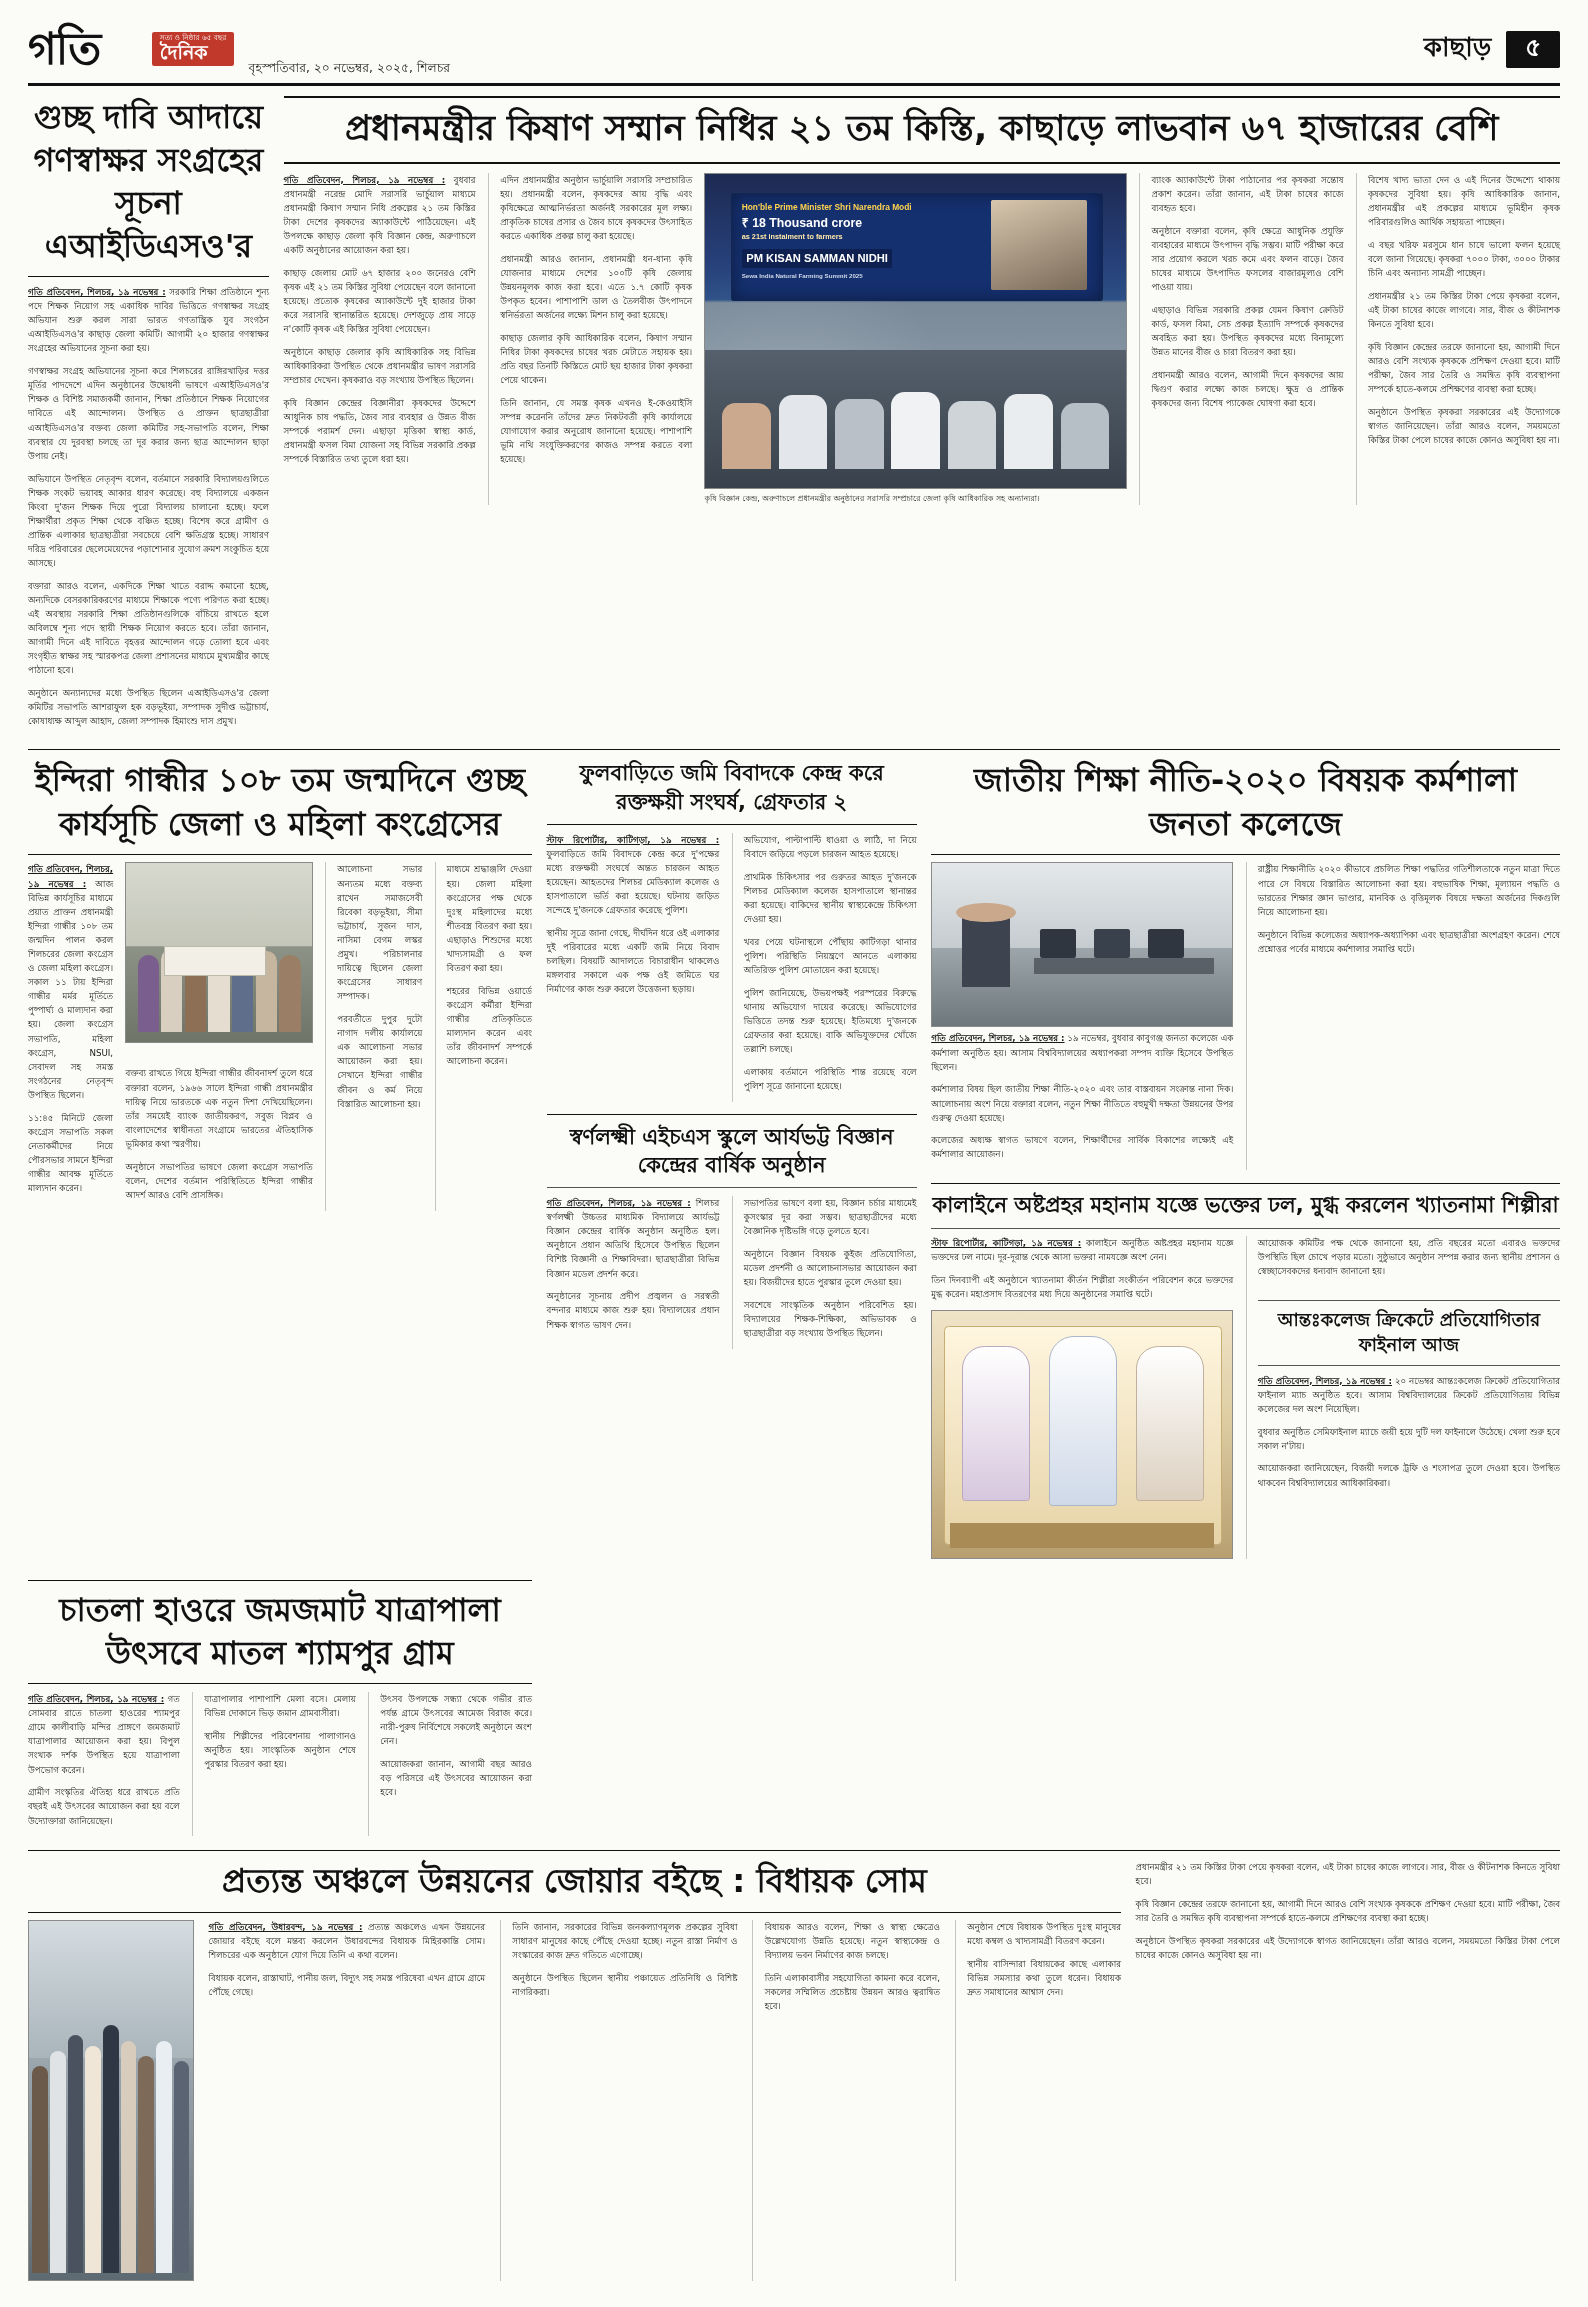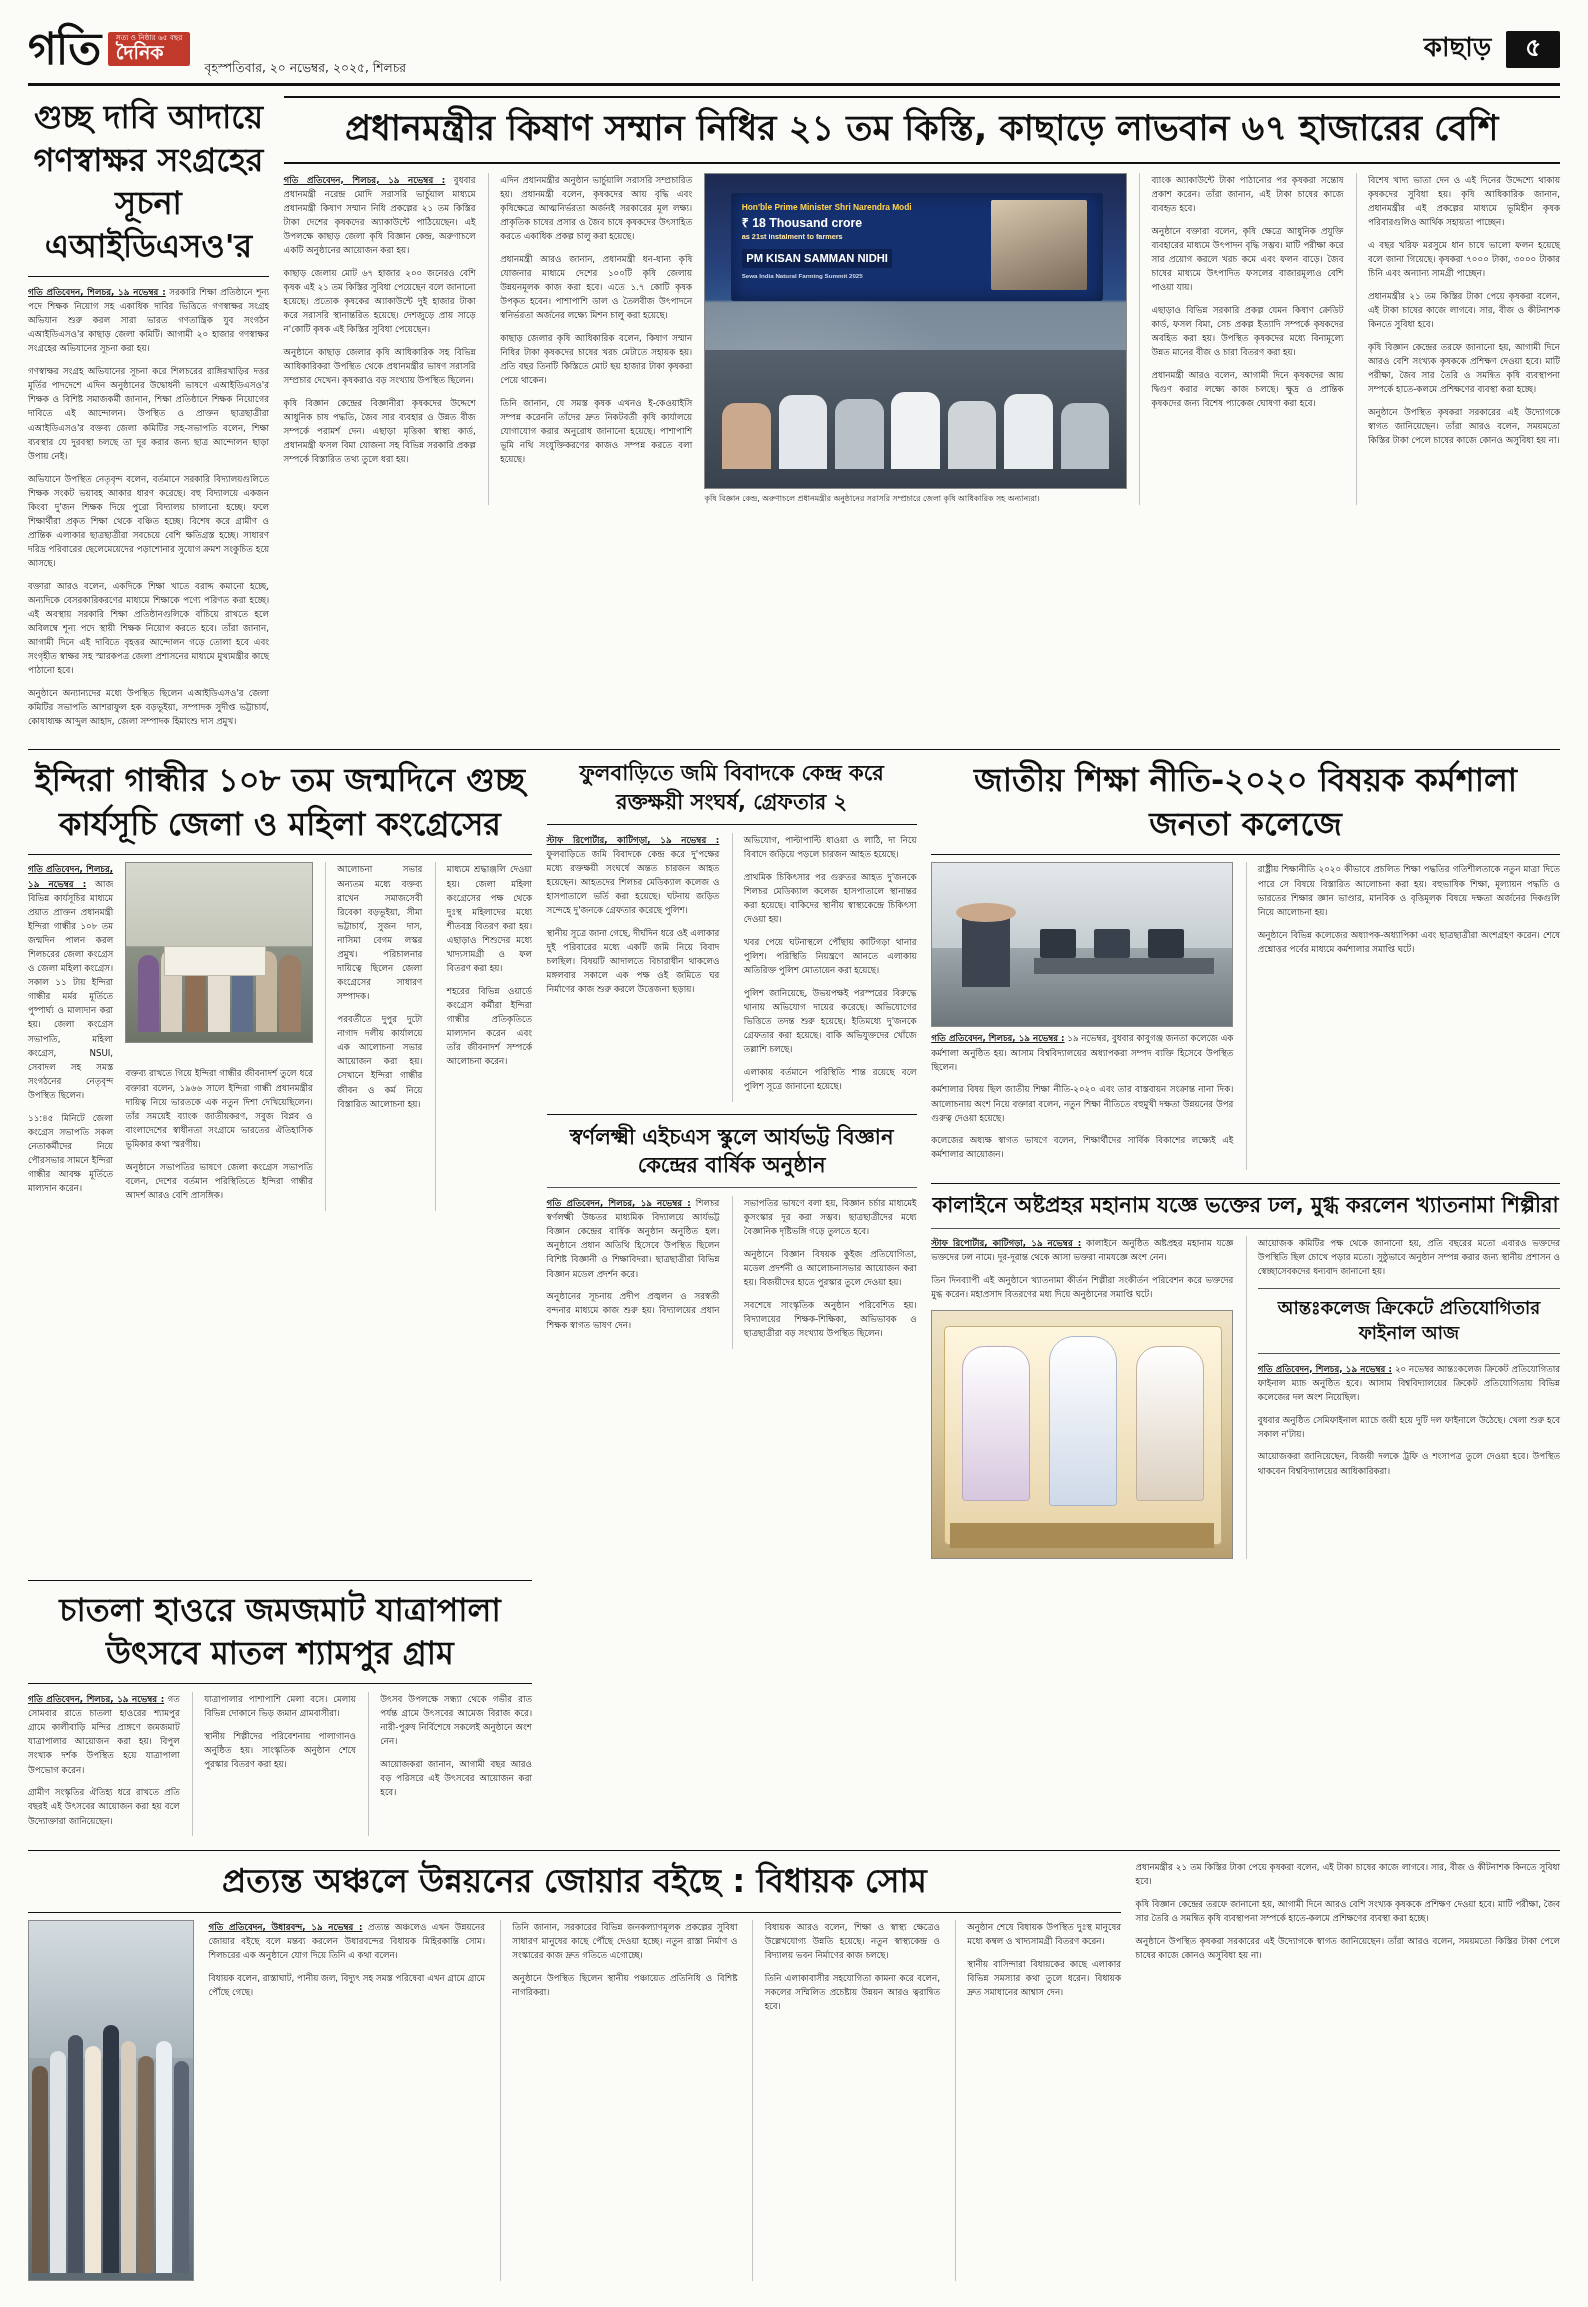--- a/index.html
+++ b/index.html
@@ -46,20 +46,21 @@
   }
   .logo-badge {
     background: #c0392b;
     color: #fff;
     font-family: "DejaVu Sans", sans-serif;
     font-size: 19px;
     font-weight: bold;
     padding: 2.2px 7.8px 4.5px 7.8px;
     border-radius: 2.2px;
     line-height: 1;
+    margin-left: 44px;
   }
   .logo-badge .small {
     display: block;
     font-size: 7.3px;
     font-weight: normal;
     color: #fff;
     letter-spacing: 0;
     margin-bottom: 1.1px;
   }
   .mast-date {
@@ -449,21 +450,21 @@
                   <div style="position:absolute;left:10%;top:14%;width:22%;height:62%;background:linear-gradient(180deg,#ffffff,#d7c7de);border-radius:22.4px 22.4px 3.4px 3.4px;border:1.1px solid #b9a8c2;"></div>
                   <div style="position:absolute;left:39%;top:10%;width:22%;height:68%;background:linear-gradient(180deg,#ffffff,#cfd9e8);border-radius:25px 25px 3.4px 3.4px;border:1.1px solid #a9b6c9;"></div>
                   <div style="position:absolute;left:68%;top:14%;width:22%;height:62%;background:linear-gradient(180deg,#ffffff,#dcd0c0);border-radius:22.4px 22.4px 3.4px 3.4px;border:1.1px solid #c0b09c;"></div>
                   <div style="position:absolute;left:6%;bottom:4%;width:88%;height:10%;background:#a98c55;"></div>
                 </div>
               </div>
             </div>
             <div class="body-col vsep">
               <span>আয়োজক কমিটির পক্ষ থেকে জানানো হয়, প্রতি বছরের মতো এবারও ভক্তদের উপস্থিতি ছিল চোখে পড়ার মতো। সুষ্ঠুভাবে অনুষ্ঠান সম্পন্ন করার জন্য স্থানীয় প্রশাসন ও স্বেচ্ছাসেবকদের ধন্যবাদ জানানো হয়।</span>
 
-              <div style="margin-top:9px;">
+              <div style="margin-top:21px;">
                 <hr class="rule thin">
                 <div class="hl sm">আন্তঃকলেজ ক্রিকেটে প্রতিযোগিতার ফাইনাল আজ</div>
                 <hr class="rule thin">
                 <span class="byline">গতি প্রতিবেদন, শিলচর, ১৯ নভেম্বর :</span>
                 <span>২০ নভেম্বর আন্তঃকলেজ ক্রিকেট প্রতিযোগিতার ফাইনাল ম্যাচ অনুষ্ঠিত হবে। আসাম বিশ্ববিদ্যালয়ের ক্রিকেট প্রতিযোগিতায় বিভিন্ন কলেজের দল অংশ নিয়েছিল।</span>
                 <p>বুধবার অনুষ্ঠিত সেমিফাইনাল ম্যাচে জয়ী হয়ে দুটি দল ফাইনালে উঠেছে। খেলা শুরু হবে সকাল ন'টায়।</p>
                 <p>আয়োজকরা জানিয়েছেন, বিজয়ী দলকে ট্রফি ও শংসাপত্র তুলে দেওয়া হবে। উপস্থিত থাকবেন বিশ্ববিদ্যালয়ের আধিকারিকরা।</p>
               </div>
             </div>
           </div>

